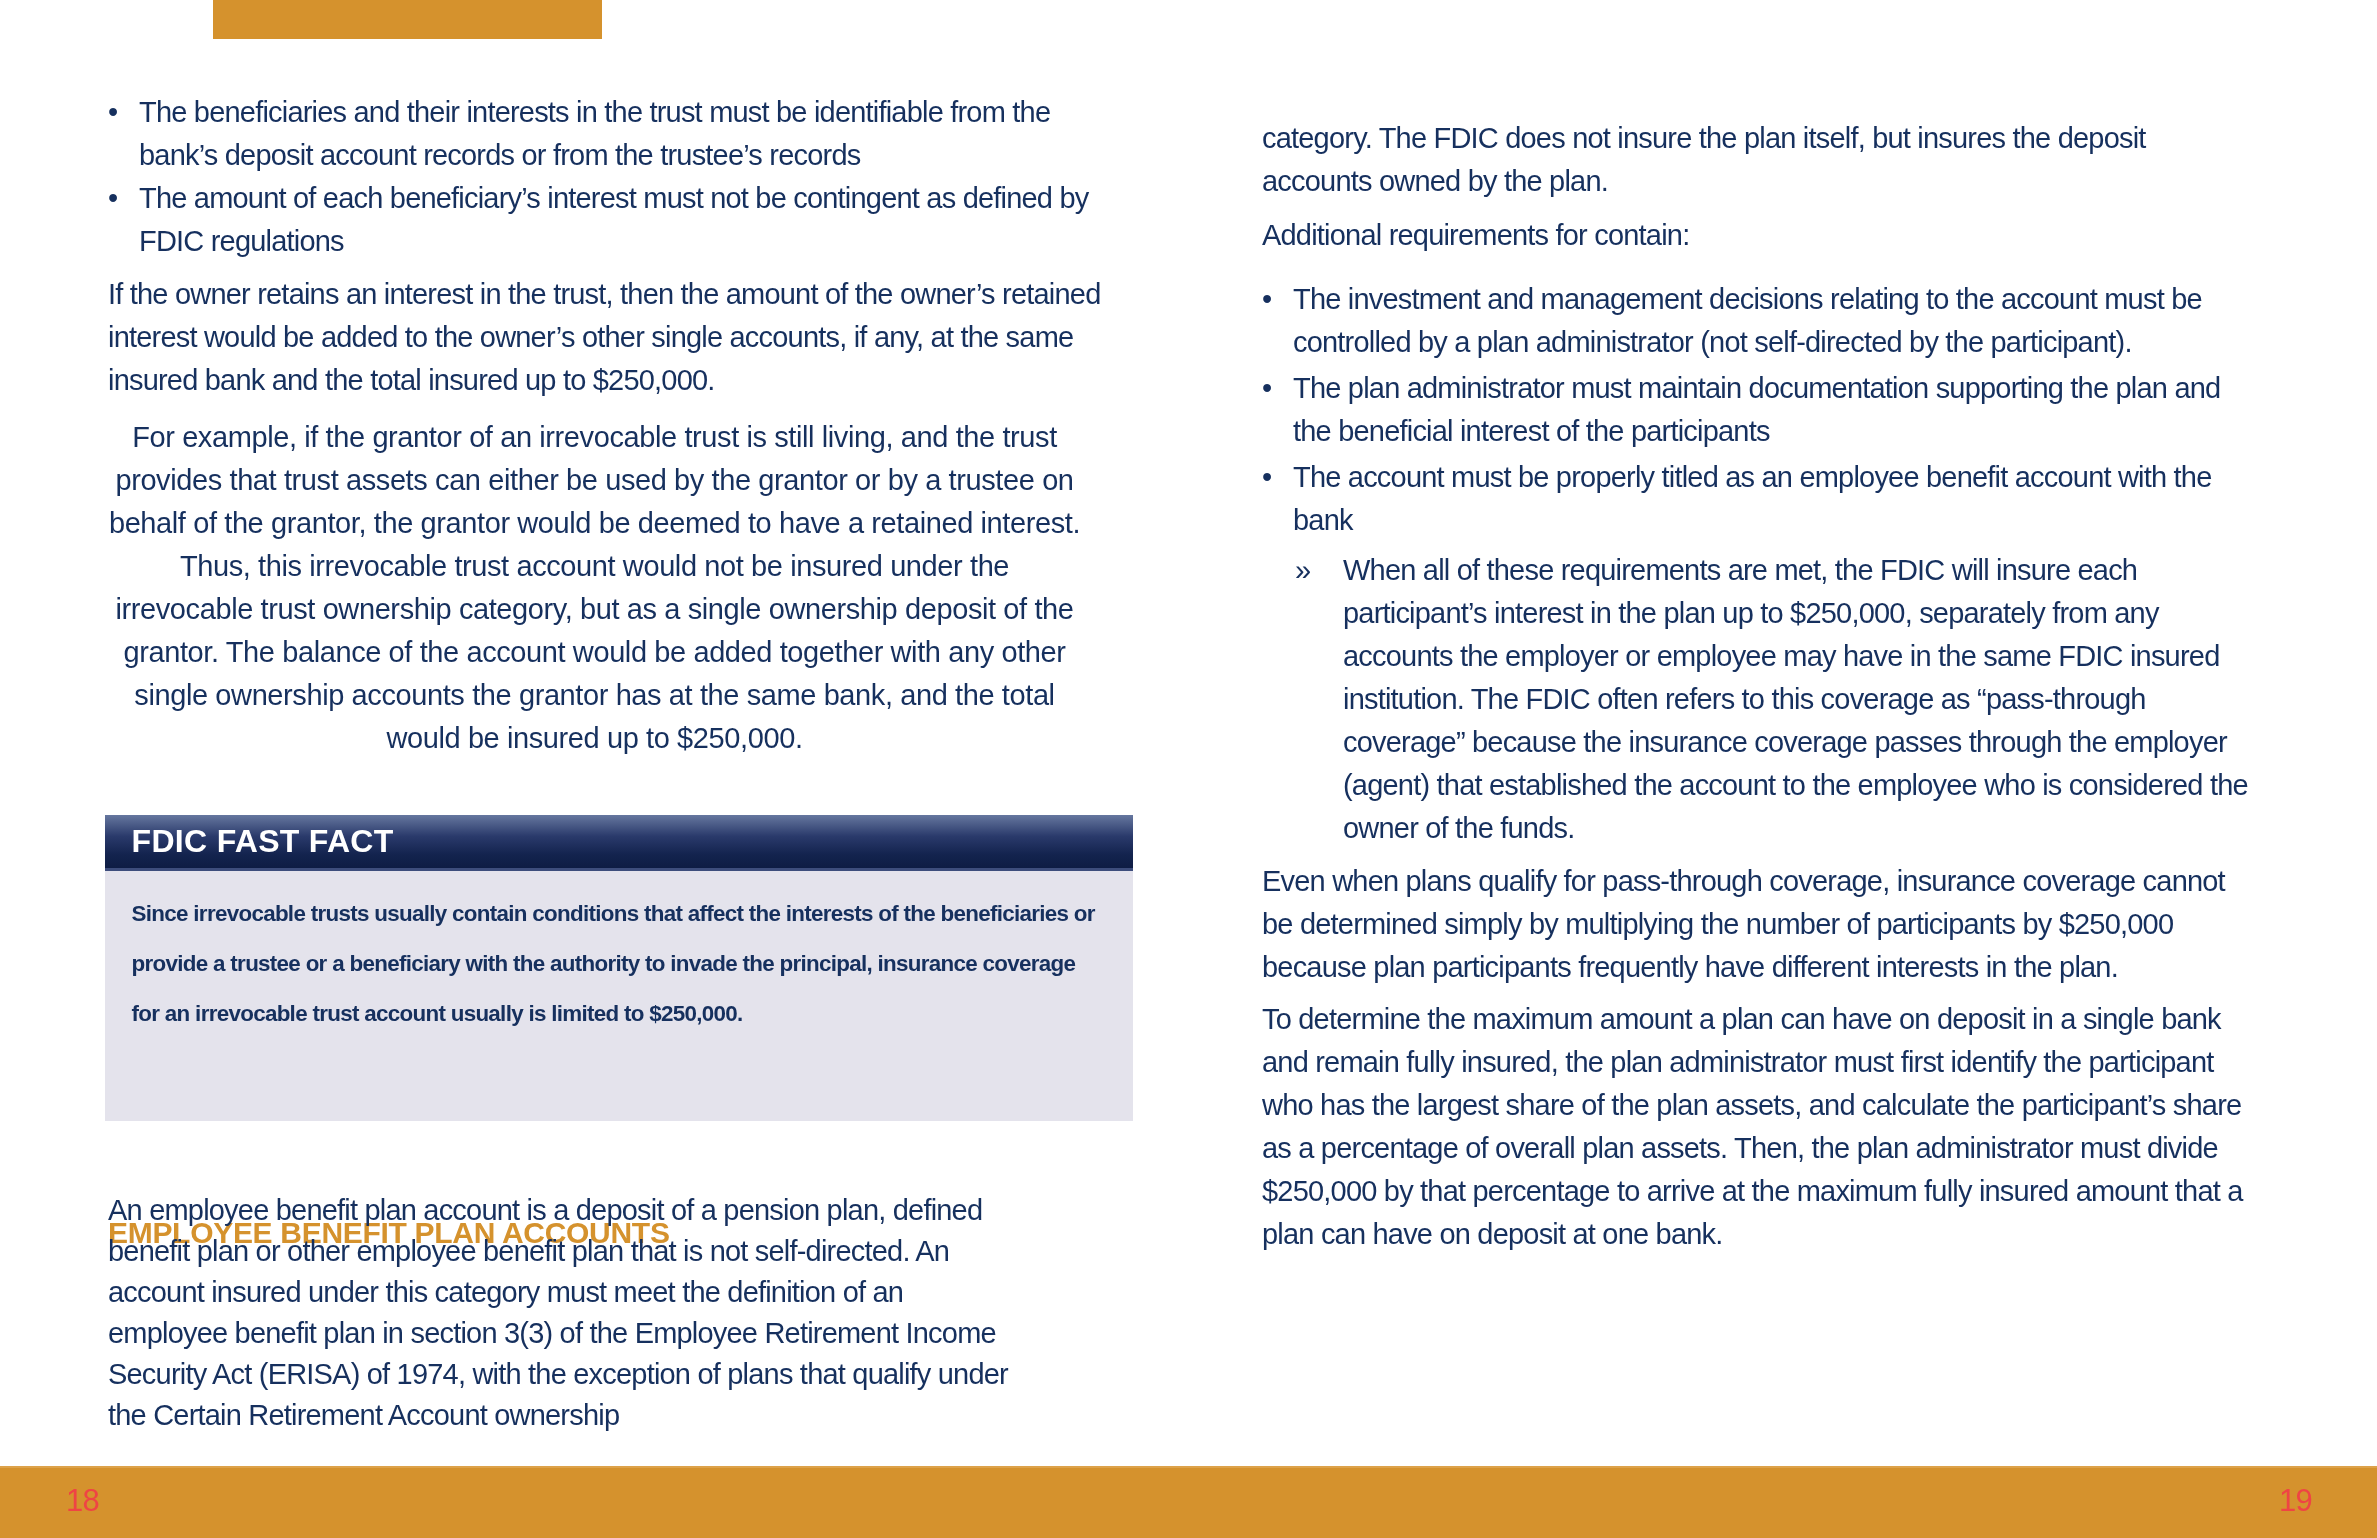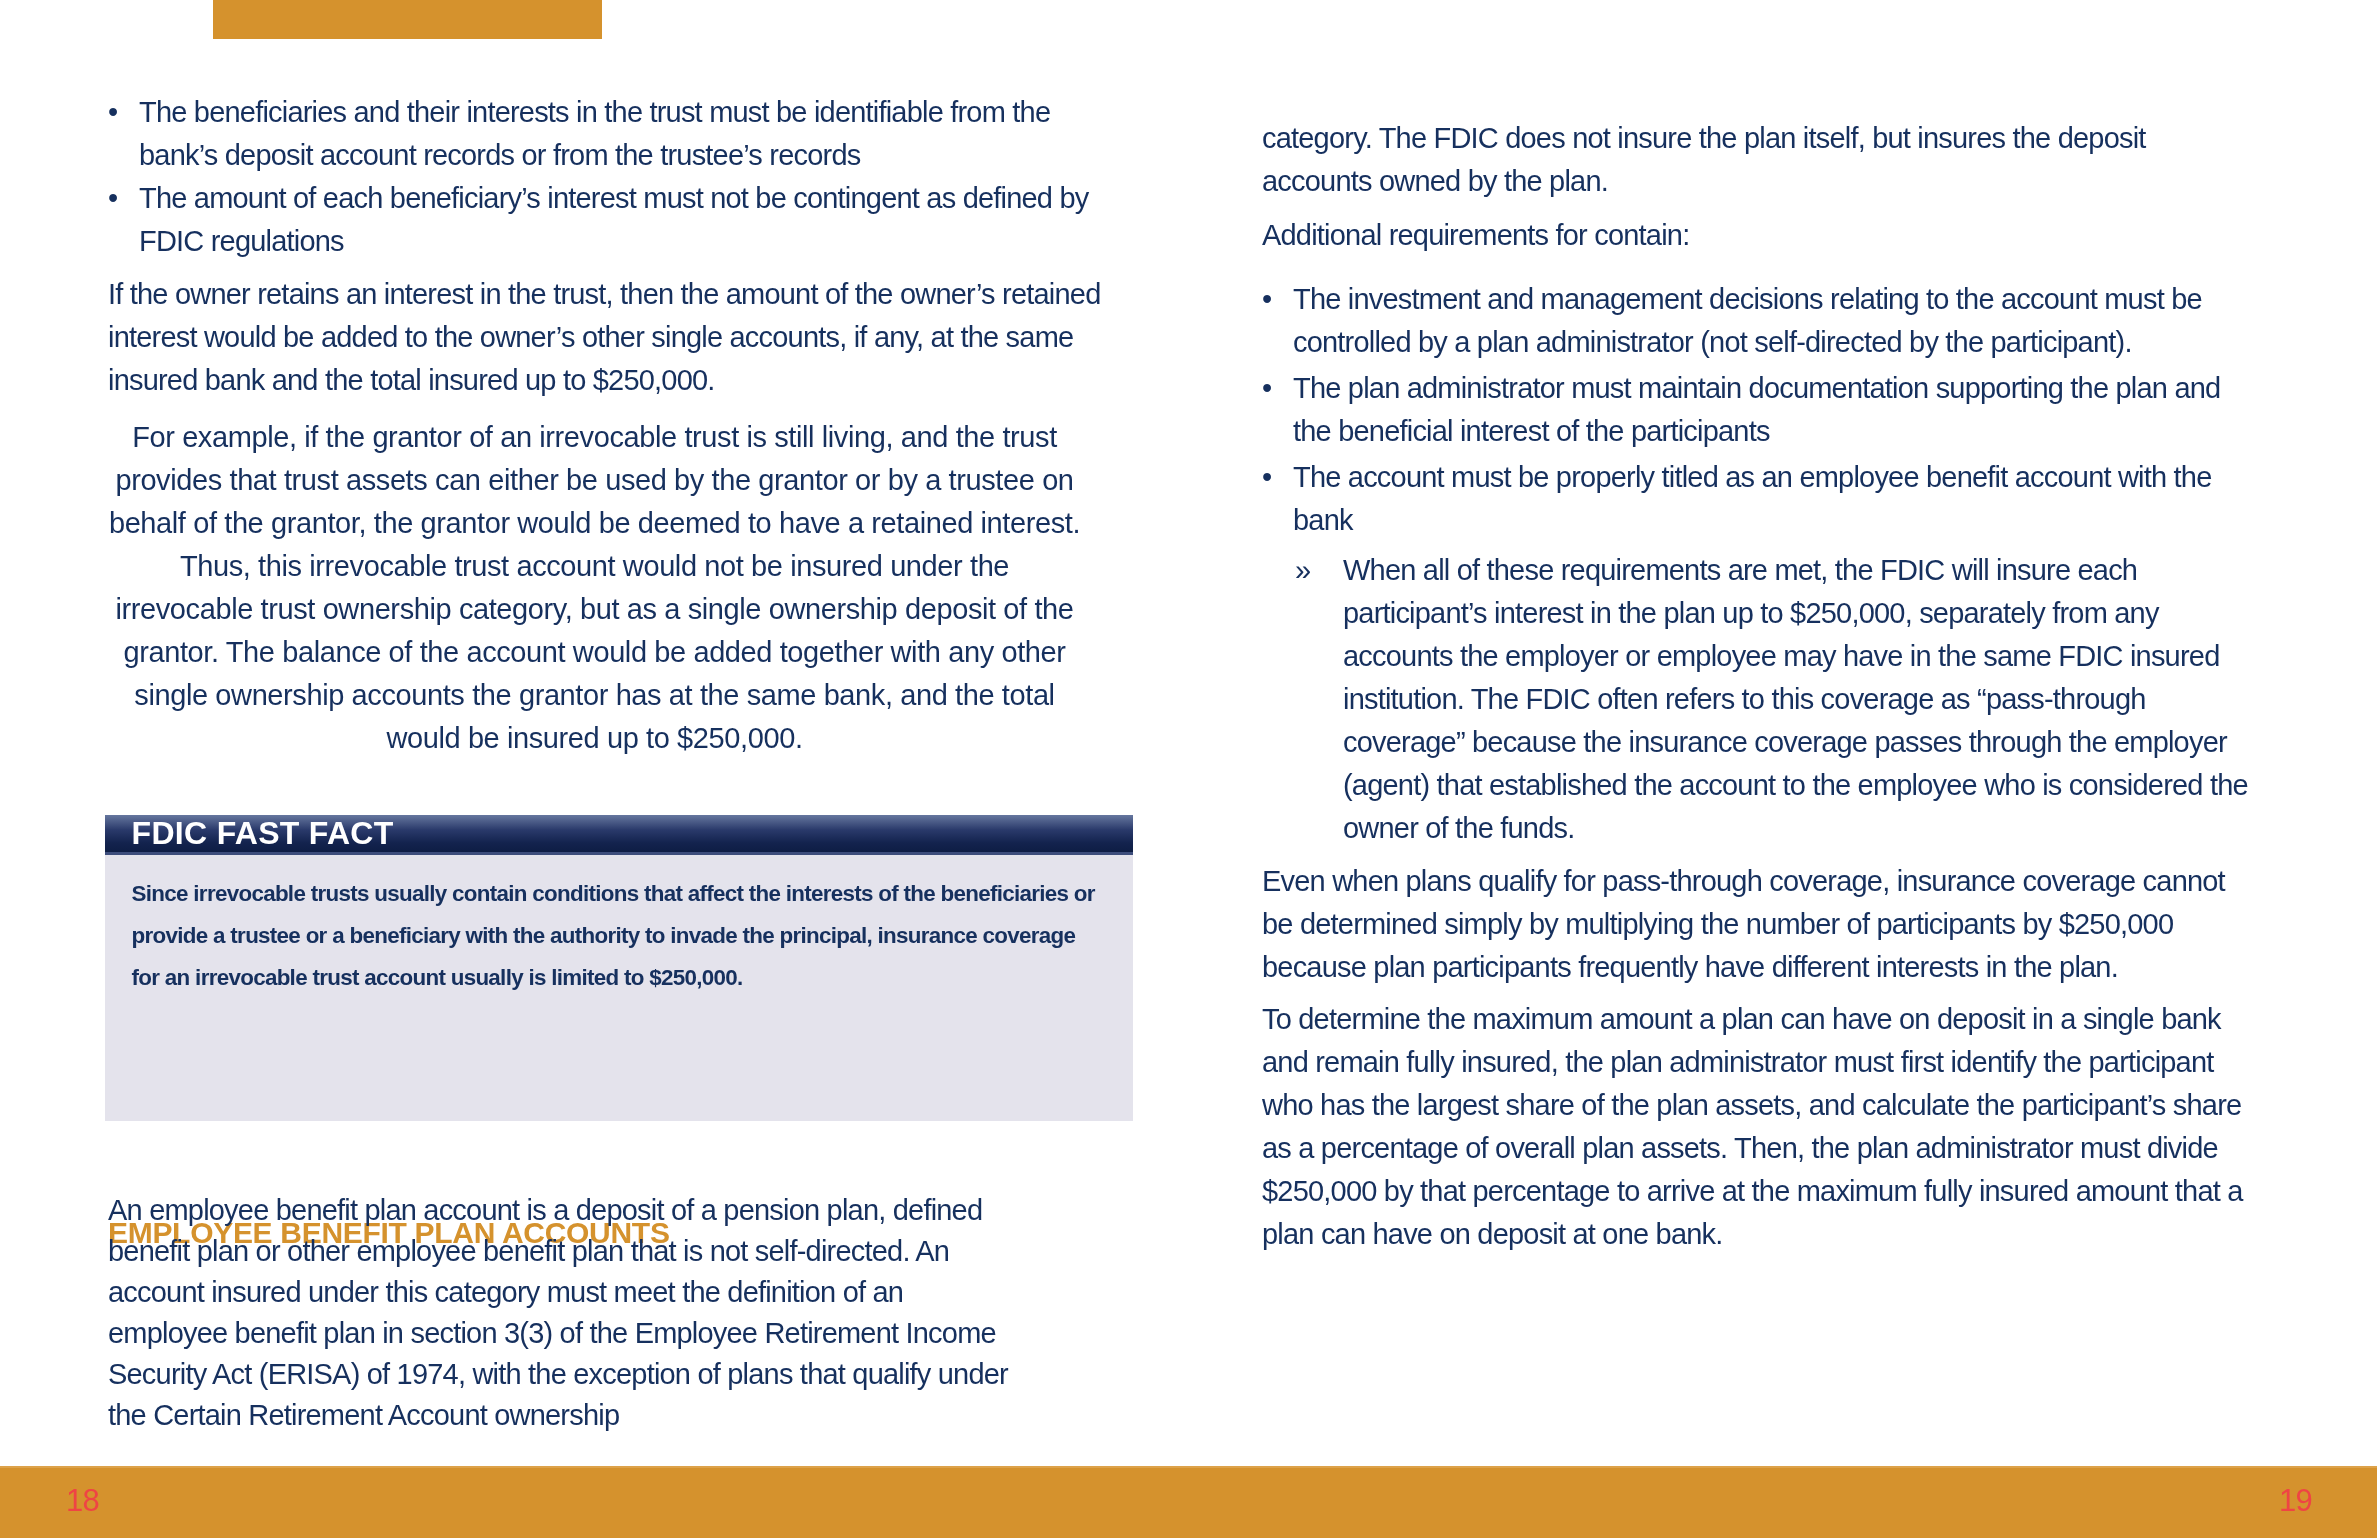--- a/index.html
+++ b/index.html
@@ -35,34 +35,34 @@
   .li-sub .mk{flex:none;width:48px;}
   p{margin:0;}
   .lp1{margin-top:9.8px;max-width:1000px;}
   .lp2{margin-top:14px;max-width:973px;letter-spacing:-0.4px;text-align:center;}
   
   .fast-fact{
     position:absolute;left:105px;top:815px;width:1028px;height:306px;
     background:var(--box-bg);
   }
   .ff-header{
-    height:40px;
+    height:56px;
     background:linear-gradient(180deg,#66779f 0%,#2a3a6b 40%,#13234e 75%,#0e1d44 100%);
     border-bottom:3.5px solid #3d4d7c;
     display:flex;align-items:center;
     padding-left:26.6px;box-sizing:border-box;
   }
   .ff-title{
     color:#ffffff;font-size:32px;font-weight:700;letter-spacing:0.3px;
   }
   .ff-body{
     padding:18px 28px 0 26.6px;
   }
   .ff-p{
-    font-size:22.4px;line-height:42px;font-weight:700;letter-spacing:-0.7px;
+    font-size:22.4px;line-height:50px;font-weight:700;letter-spacing:-0.7px;
     color:var(--navy);max-width:973px;
   }
   .ff-p + .ff-p{margin-top:18px;}
   
   .section-heading{
     position:absolute;left:108px;top:1216px;
     font-size:30px;font-weight:700;color:var(--gold);letter-spacing:-0.3px;
   }
   .section-para{
     position:absolute;left:108px;top:1190px;width:916px;

